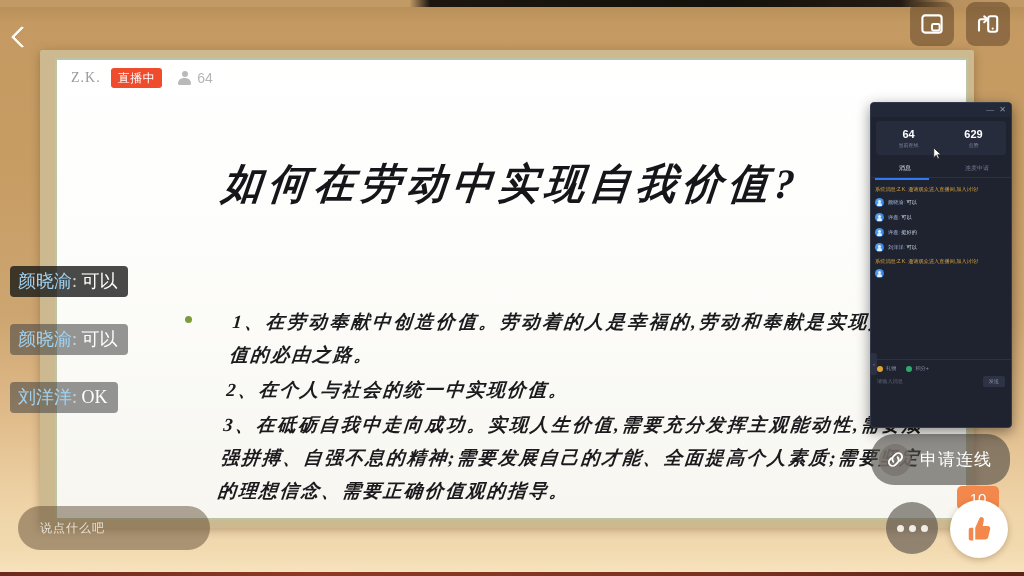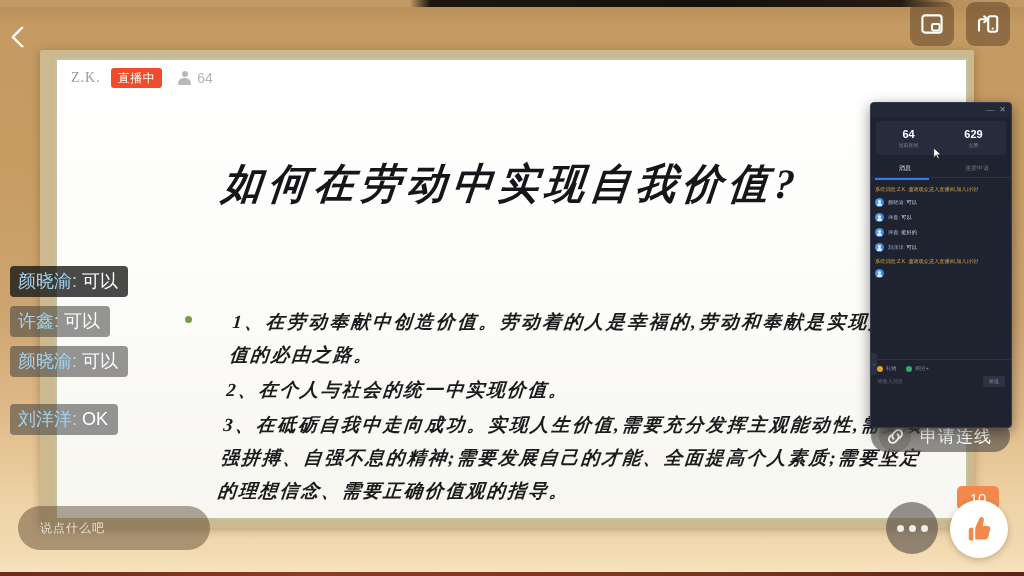--- a/index.html
+++ b/index.html
@@ -65,34 +65,34 @@
     text-shadow:0 1px 3px rgba(90,55,20,.55);}
   #top-right-icons{position:absolute;right:14px;top:2px;display:flex;gap:12px;}
   .tool-btn{width:44px;height:44px;border-radius:9px;background:rgba(70,45,25,.42);
     display:flex;align-items:center;justify-content:center;cursor:pointer;}
   .tool-btn svg{display:block;}
 
   
   #chat-stream{position:absolute;left:10px;top:266px;width:300px;}
   .chat-bubble{display:inline-block;max-width:280px;margin:0 0 9px 0;
     background:rgba(64,64,64,.55);border-radius:4px;padding:3px 10px 4px 8px;
-    font-size:18px;line-height:24px;color:#ffffff;white-space:nowrap;}
+    font-size:18px;line-height:24px;color:#ffffff;white-space:nowrap;font-family:Liberation Serif, serif;}
   .chat-bubble.dark{background:rgba(22,22,22,.78);}
   .chat-user{color:#9fd2f2;}
   .chat-colon{color:#cfcfcf;}
   .chat-text{color:#ffffff;}
 
   
   #say-input{position:absolute;left:18px;bottom:26px;width:192px;height:44px;
     border-radius:24px;background:rgba(90,72,48,.48);
     display:flex;align-items:center;padding:0 22px;box-sizing:border-box;cursor:text;}
   #say-placeholder{font-size:12px;color:#e6e0d4;letter-spacing:1px;}
 
   
-  #apply-line{position:absolute;right:14px;top:420px;height:32px;border-radius:23px;
+  #apply-line{position:absolute;right:14px;top:434px;height:51px;border-radius:23px;
     background:rgba(78,74,70,.62);display:flex;align-items:center;gap:9px;
     padding:0 18px 0 8px;cursor:pointer;justify-content:flex-end;}
   #apply-icon{width:32px;height:32px;border-radius:50%;background:rgba(120,114,108,.75);
     display:flex;align-items:center;justify-content:center;}
   #apply-label{font-size:17px;color:#ffffff;letter-spacing:1px;}
 
   #more-btn{position:absolute;right:86px;bottom:22px;width:52px;height:52px;border-radius:50%;
     background:rgba(84,78,72,.62);display:flex;align-items:center;justify-content:center;gap:5px;cursor:pointer;}
   .dot{width:7px;height:7px;border-radius:50%;background:#f0ece6;}
 
@@ -192,23 +192,21 @@
       <path d="M2 16.6 V7.4 a2.2 2.2 0 0 1 2.2-2.2 H9.2" fill="none" stroke="#ffffff" stroke-width="2.1" stroke-linecap="round"></path>
       <path d="M7.2 2.4 L10.6 5.3 L7.2 8.2" fill="none" stroke="#ffffff" stroke-width="2.1" stroke-linecap="round" stroke-linejoin="round"></path>
     </svg>
   </div>
 </div>
 
 <div id="chat-stream">
   <div class="chat-bubble dark">
     <span class="chat-user">颜晓渝</span><span class="chat-colon">: </span><span class="chat-text">可以</span>
   </div><br>
-  <div class="chat-bubble">
-    <span class="chat-user">许鑫</span><span class="chat-colon">: </span><span class="chat-text">可以</span>
-  </div><br>
+  <br>
   <div class="chat-bubble">
     <span class="chat-user">颜晓渝</span><span class="chat-colon">: </span><span class="chat-text">可以</span>
   </div><br>
   <br>
   <div class="chat-bubble">
     <span class="chat-user">刘洋洋</span><span class="chat-colon">: </span><span class="chat-text">OK</span>
   </div><br>
 </div>
 
 <div id="say-input">

